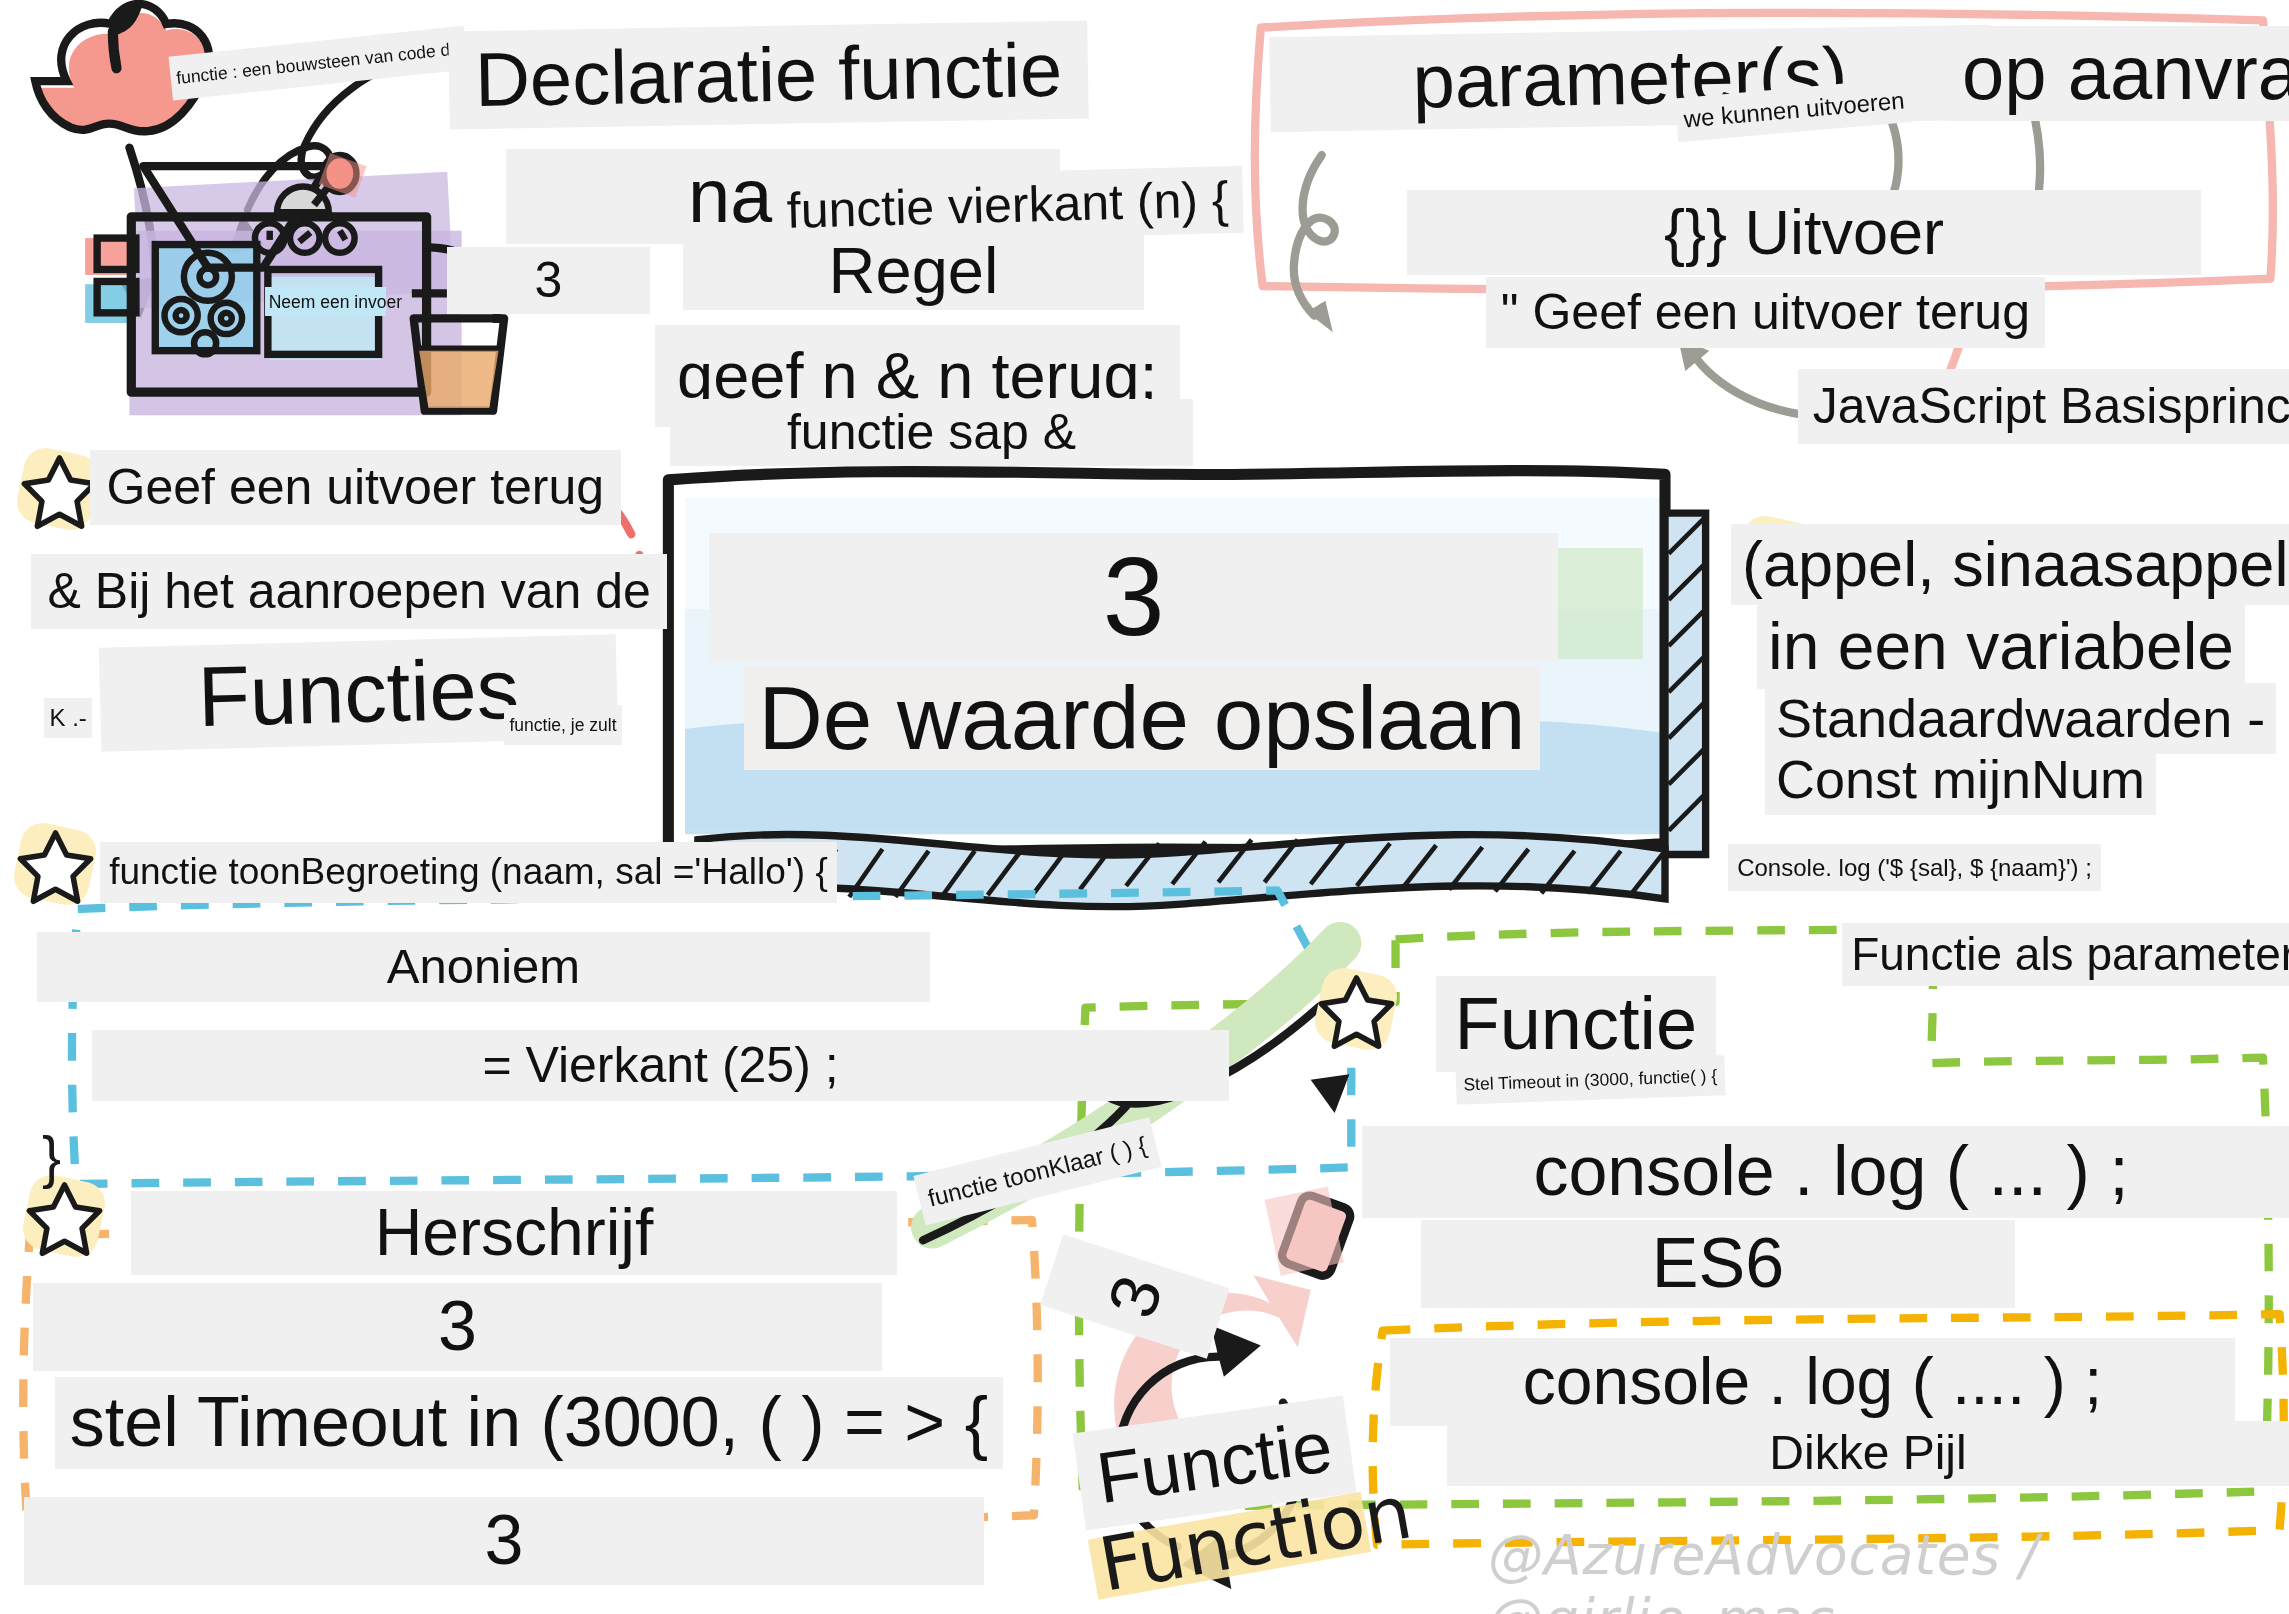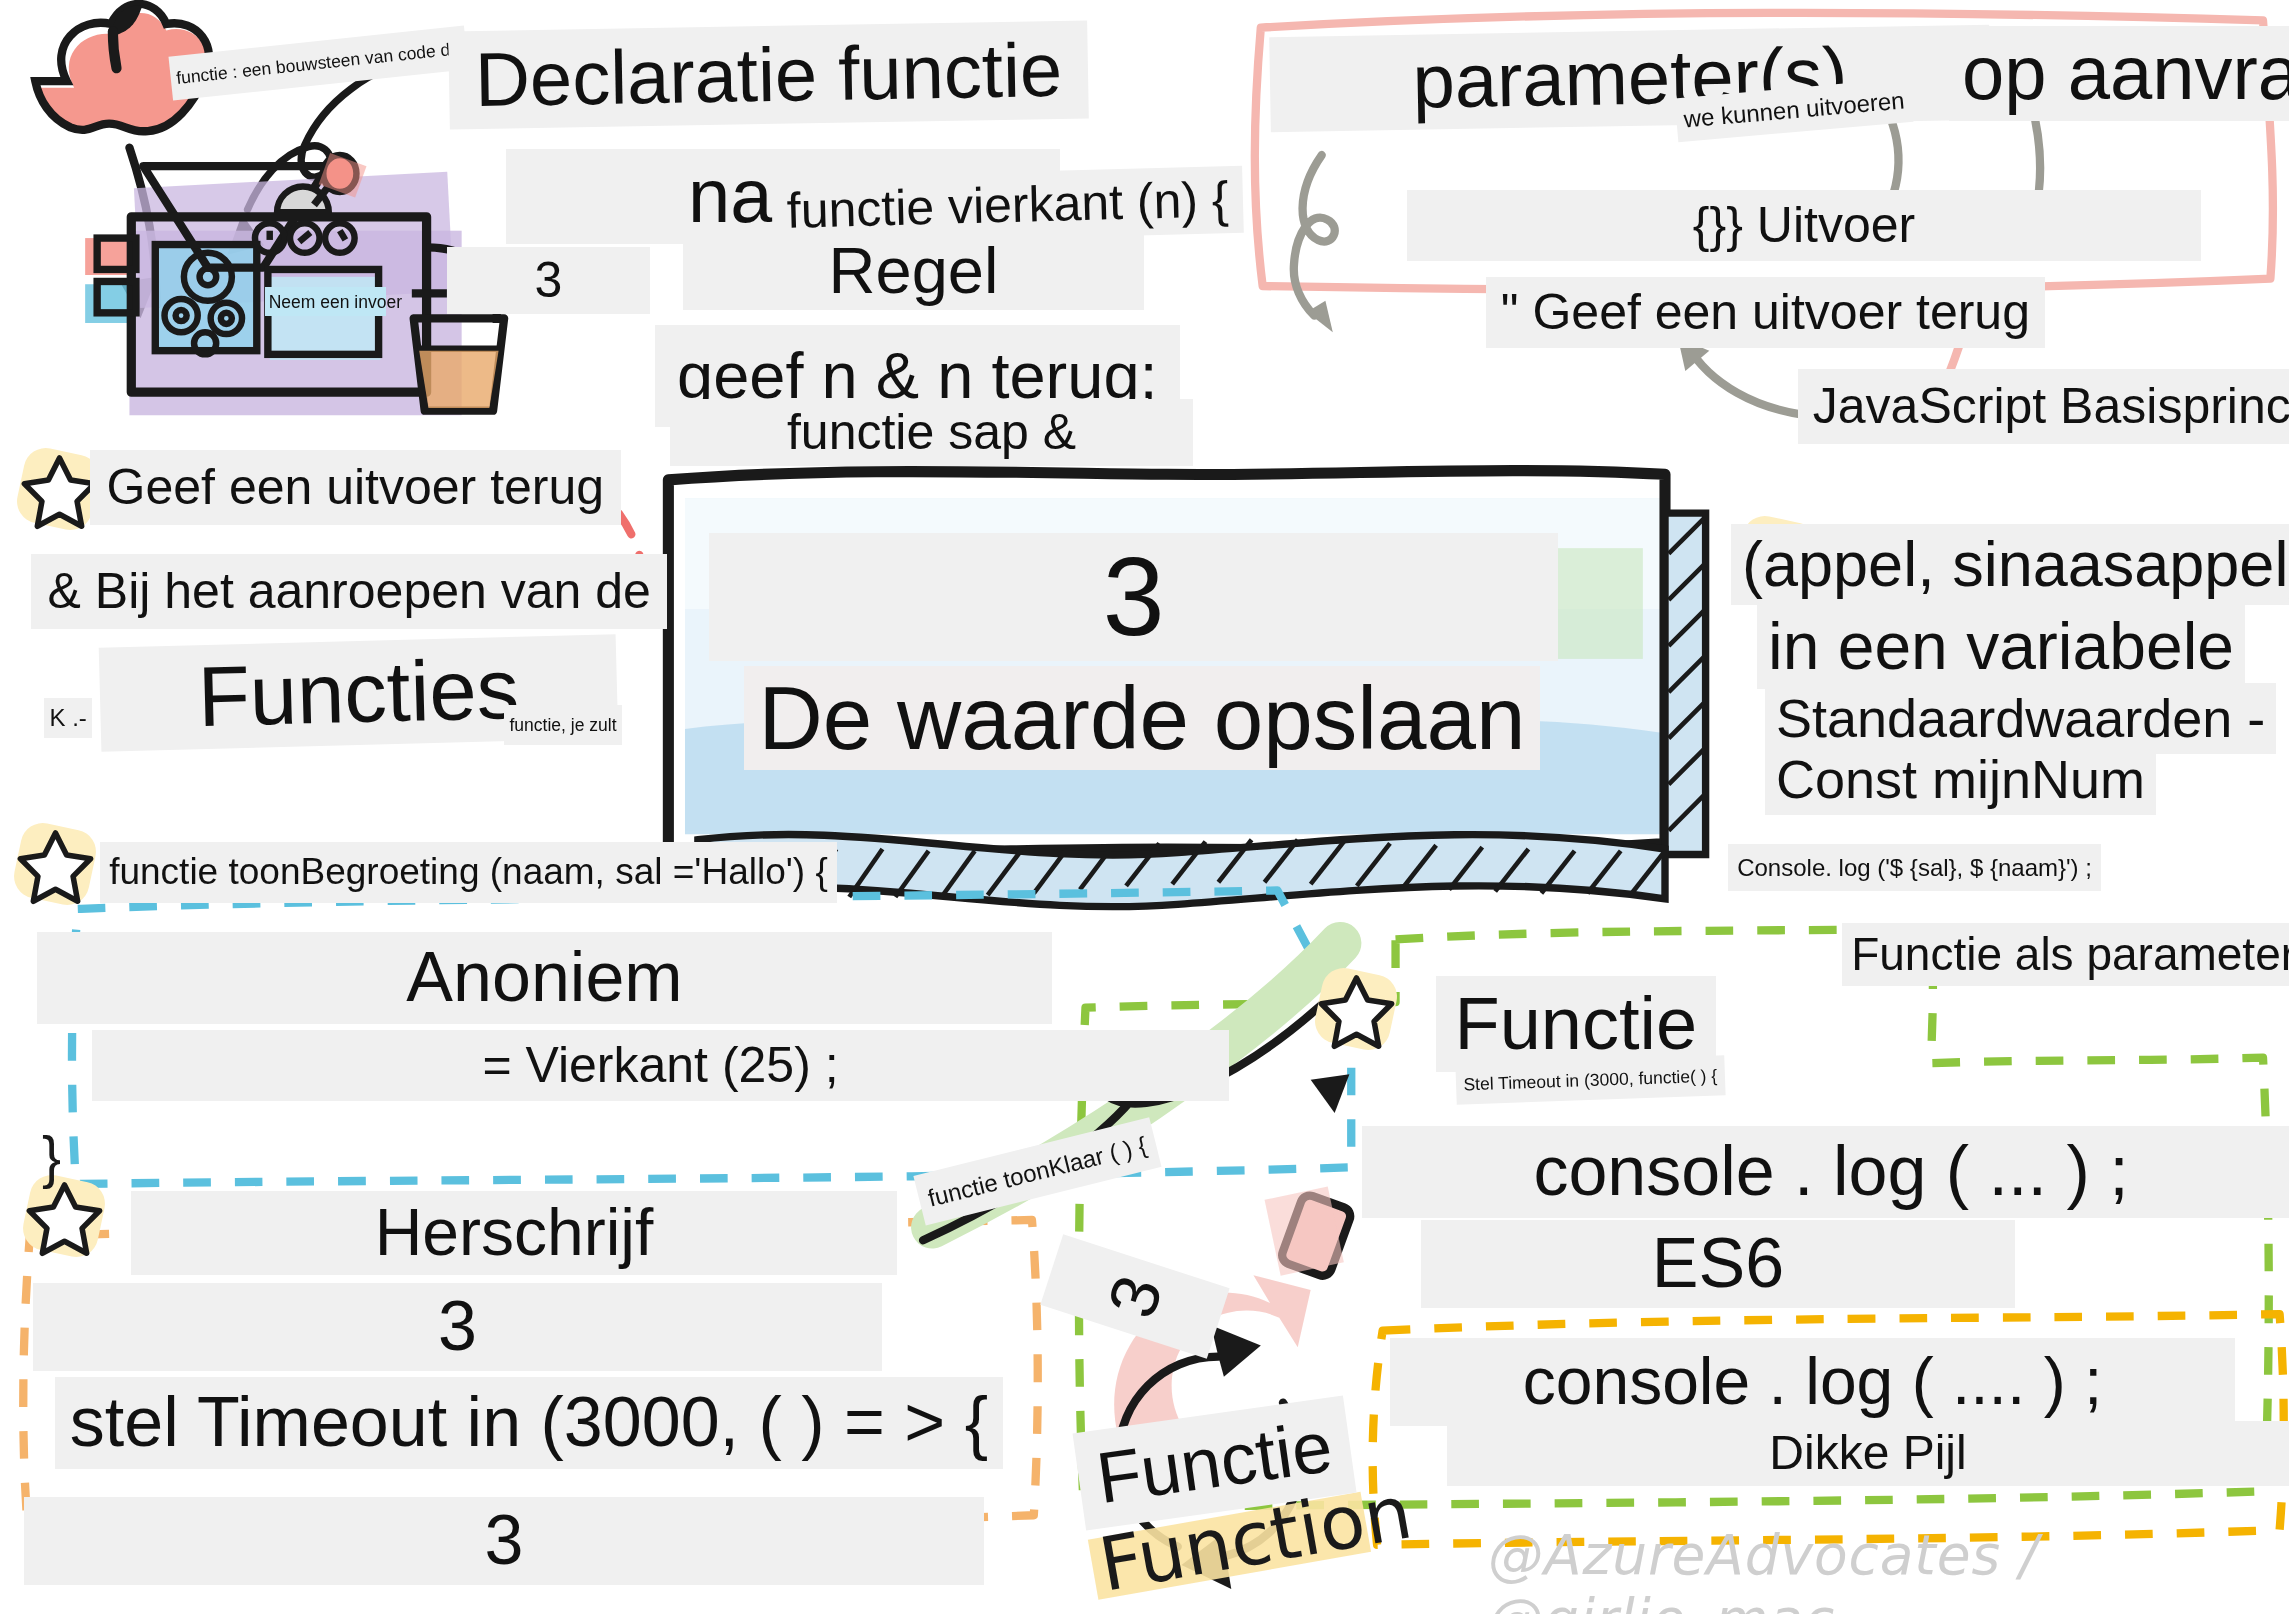--- a/index.html
+++ b/index.html
@@ -221,42 +221,42 @@
   <div class="hl xl" style="left:449px;top:26px;padding:9.2px 26px;transform:rotate(-1deg);">Declaratie functie</div>
   <div class="hl xl ctr" style="left:506px;top:109px;width:554px;padding:7.4px 0;margin-top:40px;">naam</div>
   <div class="hl med" style="left:772px;top:172px;padding:7.4px 14.8px;transform:rotate(-1.5deg);">functie vierkant (n) {</div>
   <div class="hl big ctr" style="left:683px;top:231px;width:461px;padding:5.5px 0;">Regel</div>
   <div class="hl big" style="left:655px;top:325px;padding:17px 22px;">geef n &amp; n terug;</div>
   <div class="hl med ctr" style="left:670px;top:399px;width:523px;padding:7.4px 0;">functie sap &amp;</div>
 
   <div class="hl xl ctr" style="left:1270px;top:31px;width:720px;padding:7.4px 0;transform:rotate(-1deg);">parameter(s)</div>
   <div class="hl tiny" style="left:1676px;top:88px;padding:9.2px 7.4px;transform:rotate(-5deg);">we kunnen uitvoeren</div>
   <div class="hl xl" style="left:1949px;top:26px;padding:7.4px 13px;">op aanvraag.</div>
-  <div class="hl" style="left:1407px;top:190px;width:794px;padding:9.2px 0;font-size:50px;text-align:center;">{}} Uitvoer</div>
+  <div class="hl" style="left:1407px;top:190px;width:794px;padding:9.2px 0;font-size:63px;text-align:center;">{}} Uitvoer</div>
   <div class="hl med" style="left:1486px;top:277px;padding:9.2px 14.8px;">" Geef een uitvoer terug</div>
   <div class="hl med" style="left:1798px;top:369px;padding:11px 14.8px;">JavaScript Basisprincipes</div>
 
   <div class="hl med" style="left:90px;top:450px;padding:11px 16.6px;">Geef een uitvoer terug</div>
   <div class="hl med" style="left:31px;top:554px;padding:11px 16.6px;">&amp; Bij het aanroepen van de</div>
   <div class="hl ctr" style="left:100px;top:641px;width:517px;padding:7.4px 0;font-size:85px;transform:rotate(-1.5deg);">Functies</div>
   <div class="hl tiny" style="left:44px;top:698px;padding:7.4px 5.5px;">K .-</div>
   <div class="hl micro" style="left:504px;top:705px;padding:11px 5.5px;">functie, je zult</div>
   <div class="hl sm" style="left:100px;top:842px;padding:11px 9.2px;">functie toonBegroeting (naam, sal ='Hallo') {</div>
 
   <div class="hl ctr" style="left:709px;top:533px;width:849px;padding:5.5px 0;font-size:111px;">3</div>
   <div class="hl ctr" style="left:744px;top:666px;width:796px;padding:5.5px 0;font-size:89px;background:#f1eeee;">De waarde opslaan</div>
 
   <div class="hl" style="left:1731px;top:524px;padding:7.4px 11px;font-size:63px;">(appel, sinaasappel)</div>
   <div class="hl" style="left:1757px;top:605px;padding:7.4px 11px;font-size:66px;">in een variabele</div>
   <div class="hl" style="left:1765px;top:683px;padding:7.4px 11px;font-size:54px;">Standaardwaarden -</div>
   <div class="hl" style="left:1765px;top:744px;padding:7.4px 11px;font-size:54px;">Const mijnNum</div>
   <div class="hl tiny" style="left:1728px;top:844px;padding:11px 9.2px;">Console. log ('$ {sal}, $ {naam}') ;</div>
   <div class="hl" style="left:1842px;top:923px;padding:7.4px 9.2px;font-size:46px;">Functie als parameter-</div>
 
-  <div class="hl ctr" style="left:37px;top:932px;width:1015px;padding:9.2px 0;font-size:70px;">Anoniem</div>
+  <div class="hl ctr" style="left:37px;top:932px;width:893px;padding:9.2px 0;font-size:49px;">Anoniem</div>
   <div class="hl ctr" style="left:92px;top:1030px;width:1137px;padding:9px 0;font-size:50px;">= Vierkant (25) ;</div>
   <div style="position:absolute;left:42px;top:1124px;font-size:57px;color:#1a1a1a;">}</div>
 
   <div class="hl ctr" style="left:131px;top:1191px;width:766px;padding:7.4px 0;font-size:66px;">Herschrijf</div>
   <div class="hl ctr" style="left:33px;top:1283px;width:849px;padding:7.4px 0;font-size:70px;">3</div>
   <div class="hl" style="left:55px;top:1377px;padding:9.2px 14.8px;font-size:70px;">stel Timeout in (3000, ( ) = &gt; {</div>
   <div class="hl ctr" style="left:24px;top:1497px;width:960px;padding:7.4px 0;font-size:70px;">3</div>
 
   <div class="hl tiny" style="left:916px;top:1146px;padding:13px 9.2px;transform:rotate(-14deg);">functie toonKlaar ( ) {</div>
   <div class="hl" style="left:1098px;top:1209px;width:74px;height:175px;padding:0;font-size:68px;line-height:175px;text-align:center;transform:rotate(-72deg);">3</div>

